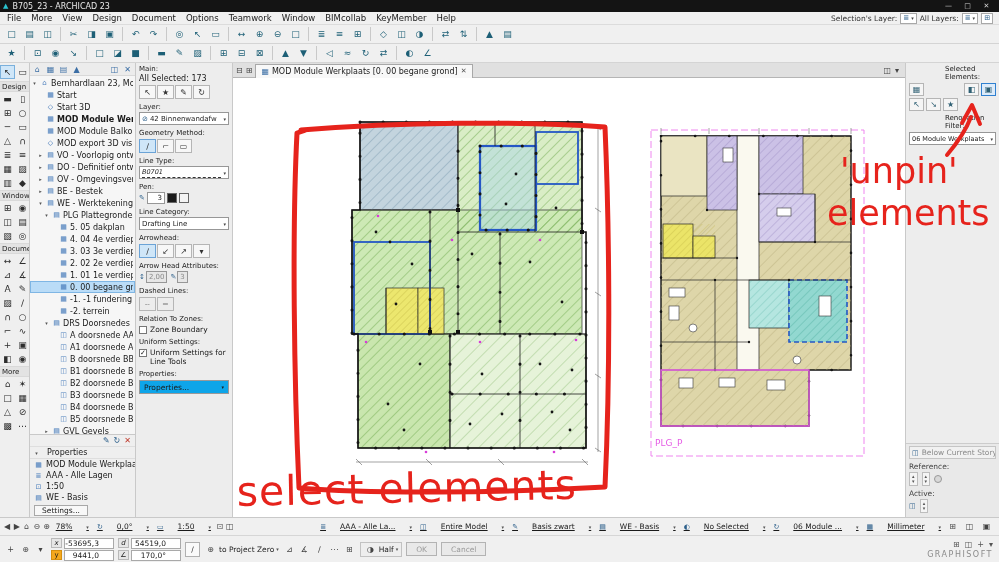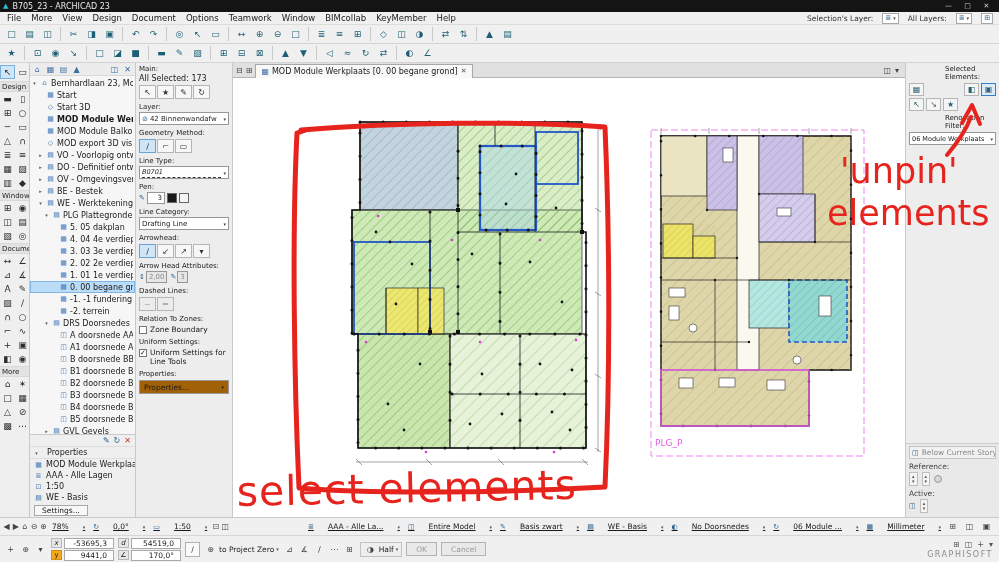--- a/index.html
+++ b/index.html
@@ -12,21 +12,21 @@
   .titlebar { position:absolute; top:0; left:0; right:0; height:12px; background:#141414; color:#e8e8e8;
               display:flex; align-items:center; gap:4px; padding:0 3px; font-size:8px; }
   .tb-appicon { color:#2ac3cf; font-size:7px; }
   .tb-controls { margin-left:auto; display:flex; }
   .tb-ctrl { width:19px; text-align:center; font-size:7px; color:#cfcfcf; }
 
   
   .menubar { position:absolute; top:12px; left:0; right:0; height:13px; background:#f0f0f0;
              display:flex; align-items:center; font-size:8.5px; padding:0 2px; border-bottom:1px solid #dcdcdc; }
   .menu-item { padding:0 5px; }
-  .menubar-right { margin-left:auto; display:flex; align-items:center; gap:9px; color:#333; padding-right:4px; font-size:7.5px; }
+  .menubar-right { margin-left:auto; display:flex; align-items:center; gap:3px; color:#333; padding-right:4px; font-size:7.5px; }
   .mini-combo { display:flex; align-items:center; gap:2px; background:#fff; border:1px solid #a8a8a8; height:11px; padding:0 2px; font-size:7px; color:#2c5f8a; }
   .mini-combo .caret { color:#444; font-size:5px; }
 
   
   .toolbar-row { position:absolute; left:0; right:0; background:#f0f0f0; border-bottom:1px solid #d4d4d4;
                  display:flex; align-items:center; padding:0 3px; gap:1px; }
   .toolbar-row1 { top:25px; height:19px; }
   .toolbar-row2 { top:44px; height:19px; }
   .tbtn { width:17px; height:16px; display:flex; align-items:center; justify-content:center; font-size:9px;
           color:#1d5f76; border-radius:2px; }
@@ -91,21 +91,21 @@
   .pen-num { width:18px; justify-content:flex-end; }
   .swatch { width:10px; height:10px; border:1px solid #666; }
   .swatch.black { background:#1a1a1a; }
   .swatch.white { background:#f4f4f4; }
   .attr-row { display:flex; gap:3px; margin-top:1px; align-items:center; }
   .attr-item { display:flex; align-items:center; gap:1px; }
   .checkrow { display:flex; gap:3px; margin-top:2px; align-items:flex-start; }
   .checkbox { width:8px; height:8px; border:1px solid #777; background:#fff; font-size:7px; line-height:7px;
               text-align:center; flex:none; margin-top:1px; }
   .cb-label { line-height:1.2; }
-  .ib-propbtn { margin-top:2px; height:14px; border:1px solid #999; background:#a16207; display:flex;
+  .ib-propbtn { margin-top:2px; height:14px; border:1px solid #999; background:#0ea5e9; display:flex;
                 align-items:center; gap:14px; padding:0 4px; }
   .ib-propbtn .caret { margin-left:auto; font-size:5px; }
 
   
   .canvas-area { flex:1; min-width:0; display:flex; flex-direction:column; }
   .tabbar { height:15px; background:#e0e0e0; border-bottom:1px solid #b5b5b5; display:flex; align-items:center;
             padding:0 3px; gap:3px; font-size:8px; }
   .tab-sideicon { color:#444; font-size:8px; }
   .tab { height:14px; margin-top:1px; background:#f8f8f8; border:1px solid #a8a8a8; border-bottom:none;
          display:flex; align-items:center; gap:3px; padding:0 5px; white-space:nowrap; }
@@ -151,21 +151,21 @@
   .bottombar { position:absolute; left:0; right:0; bottom:0; height:27px; background:#f0f0f0;
                border-top:1px solid #d6d6d6; display:flex; align-items:center; padding:0 4px; gap:4px; font-size:7.5px; }
   .bb-icons { display:flex; gap:2px; align-items:center; }
   .bb-ico { width:13px; text-align:center; color:#444; font-size:8px; }
   .coord-group { display:flex; flex-direction:column; gap:1px; }
   .coord-row { display:flex; align-items:center; gap:2px; height:11px; }
   .coord-tag { width:11px; height:10px; display:flex; align-items:center; justify-content:center; font-size:7px;
                border:1px solid #b9b9b9; background:#e6e6e6; font-style:italic; }
   .coord-tag.orange { background:#f5a81c; border-color:#d68f0e; font-style:normal; }
   .coord-val { width:50px; height:11px; background:#fff; border:1px solid #a9a9a9; font-size:7.5px; display:flex;
-               align-items:center; justify-content:flex-end; padding:0 6px; }
+               align-items:center; justify-content:flex-end; padding:0 14px; }
   .pen-box { width:15px; height:15px; border:1px solid #b0b0b0; background:#fafafa; display:flex; align-items:center;
              justify-content:center; color:#333; }
   .origin { display:flex; align-items:center; gap:2px; }
   .origin .caret { font-size:5px; color:#555; }
   .half { display:flex; align-items:center; gap:2px; border:1px solid #c2c2c2; background:#eeeeee; height:15px; padding:0 3px; }
   .half .caret { font-size:5px; color:#555; }
   .bb-btn { height:14px; border:1px solid #b3b3b3; background:#e9e9e9; color:#9a9a9a; display:flex; align-items:center;
             justify-content:center; padding:0 9px; }
   .bb-right { margin-left:auto; display:flex; flex-direction:column; align-items:flex-end; gap:1px; padding-right:2px; }
   .bb-right-icons { display:flex; gap:5px; color:#555; font-size:8px; }
@@ -1112,21 +1112,21 @@
     </span>
 
     <span class="sb-combo">
       <span class="cicon">▤</span>
       <span>WE - Basis</span>
       <span class="caret">▾</span>
     </span>
 
     <span class="sb-combo">
       <span class="cicon">◐</span>
-      <span>No Doorsnedes</span>
+      <span>No Selected</span>
       <span class="caret">▾</span>
     </span>
 
     <span class="sb-combo">
       <span class="cicon">↻</span>
       <span>06 Module ...</span>
       <span class="caret">▾</span>
     </span>
 
     <span class="sb-combo">

